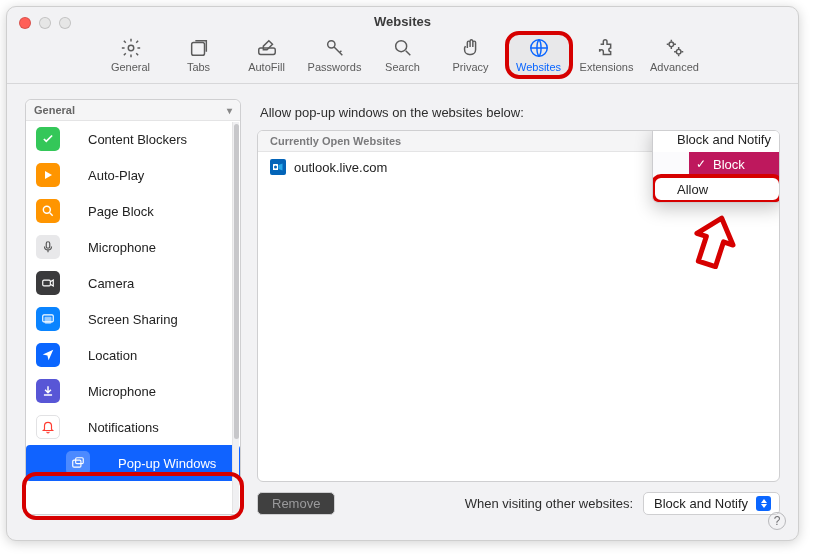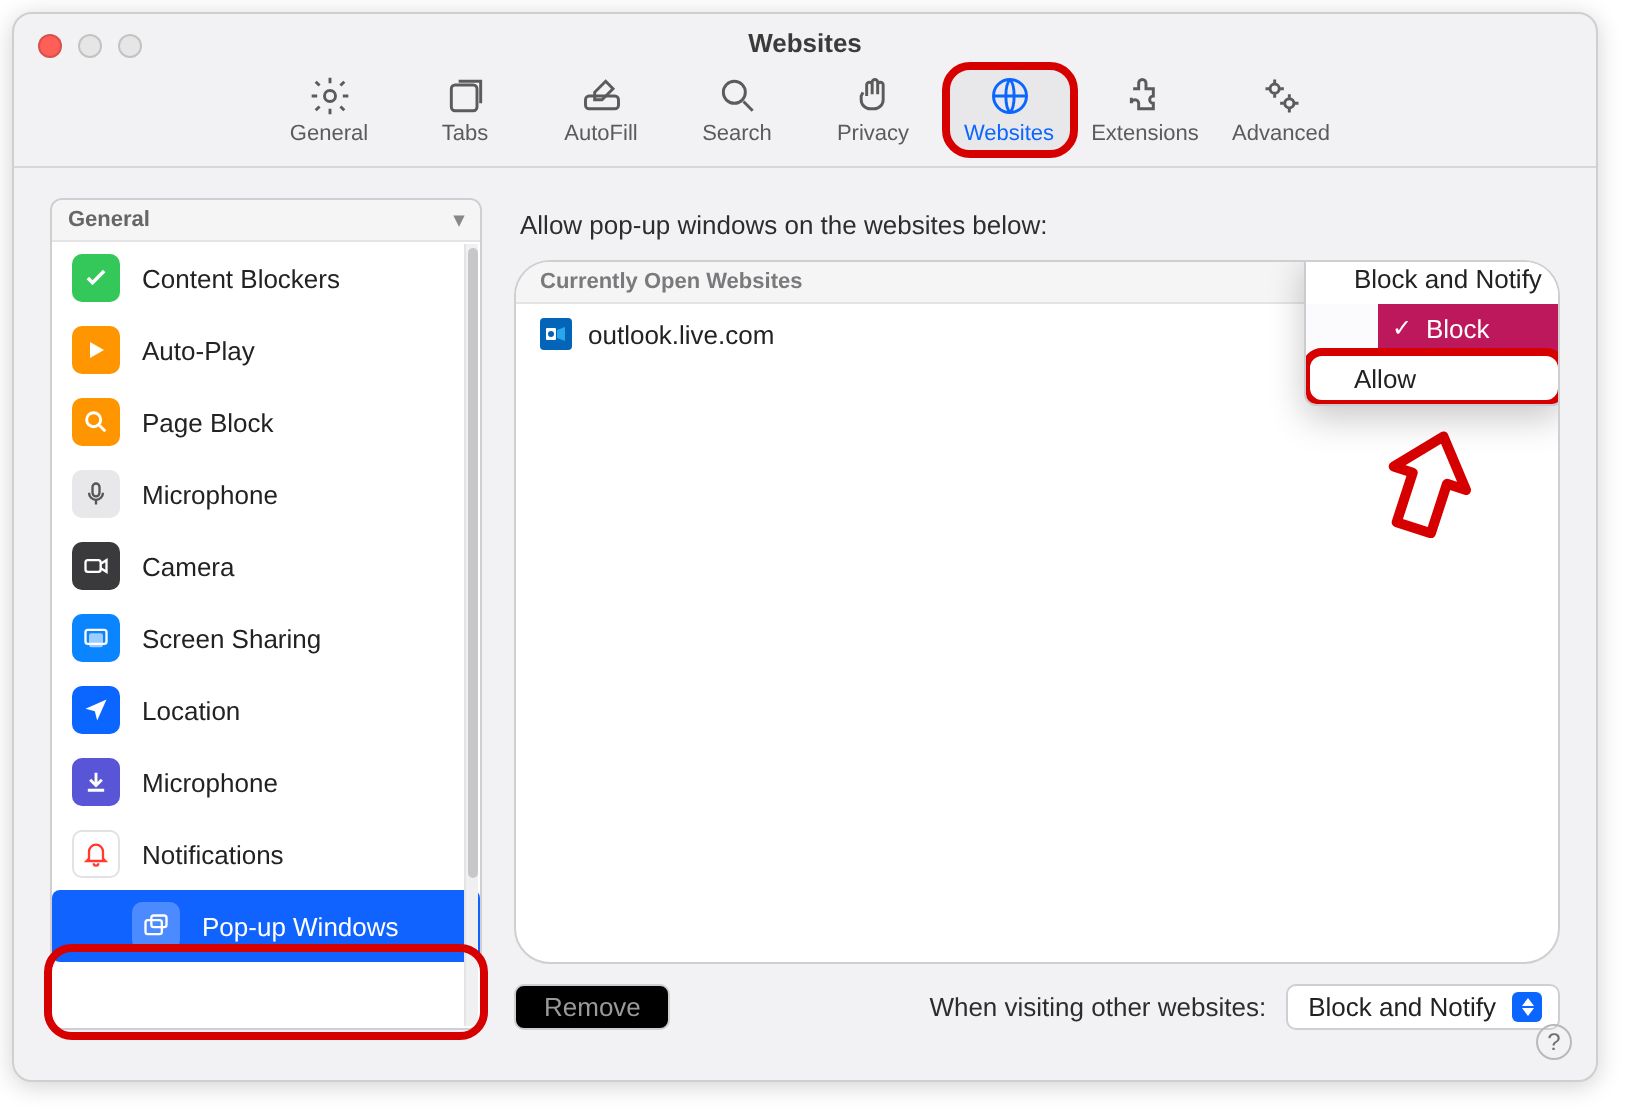--- a/index.html
+++ b/index.html
@@ -18,45 +18,45 @@
   .tbitem.active { background: #e8e8ea; }
   .tbitem.active .lbl { color: #0a66ff; }
   .tbitem.active svg { stroke: #0a66ff; }
   .tbitem.highlight { outline: 4px solid #d60000; border-radius: 10px; }
   
   .content { display: flex; padding: 15px 18px 14px 18px; gap: 16px; height: calc(100% - 88px); }
   
   .sidebar { width: 216px; border: 1px solid #cfcfd1; border-radius: 6px; background: #ffffff; display:flex; flex-direction:column; }
   .sb-header { display:flex; align-items:center; justify-content:space-between; padding: 4px 8px; font-size: 11px; font-weight: 600; color: #666; background: #f5f5f6; border-bottom: 1px solid #e4e4e5; border-top-left-radius:6px; border-top-right-radius:6px;}
   .sb-items { position: relative; flex:1; }
-  .sb-item { display:flex; align-items:center; gap:11px; padding: 6px 10px; font-size: 13px; color:#222; }
+  .sb-item { display:flex; align-items:center; gap:28px; padding: 6px 10px; font-size: 13px; color:#222; }
   .sb-item.selected { background: #1063ff; color: #fff; border-radius: 4px; margin: 0 0px; padding-left: 40px; }
   .sb-icon { width: 24px; height: 24px; border-radius: 5px; display:flex; align-items:center; justify-content:center; flex-shrink:0; color:#fff;}
   .sb-item.selected .sb-icon { }
   .scrolltrack { position:absolute; right:1px; top:1px; bottom:1px; width:7px; background:#f0f0f2; border-left:1px solid #e4e4e5; }
   .scrollthumb { position:absolute; top:2px; width:5px; left:1px; height:315px; background:#c7c7ca; border-radius:3px; }
   .sb-hl { position:absolute; left:-4px; right:-4px; bottom:-6px; height:48px; border:4px solid #d60000; border-radius:14px; pointer-events:none; }
   
   .main { flex:1; display:flex; flex-direction:column; }
   .intro { font-size: 13px; color:#2d2d2d; padding: 6px 4px 10px 3px; }
-  .listbox { flex:1; border:1px solid #cfcfd1; border-radius:18px; background:#fff; position:relative; overflow:hidden;}
+  .listbox { flex:1; border:1px solid #cfcfd1; border-radius:6px; background:#fff; position:relative; overflow:hidden;}
   .lb-head { background:#f5f5f6; border-bottom:1px solid #e4e4e5; padding: 4px 12px; font-size: 11px; color:#7a7a7c; font-weight:600;}
   .lb-row { display:flex; align-items:center; gap:8px; padding: 7px 12px; font-size: 13px; color:#222;}
   .favicon { width:16px; height:16px; background:#0364b8; border-radius:2px; position:relative; display:inline-flex; align-items:center; justify-content:center;}
   
   .dropdown { position:absolute; top:-5px; right:-3px; width:130px; background:#fbfbfd; border:1px solid #cccccf; border-radius:6px; box-shadow:0 6px 18px rgba(0,0,0,0.22); overflow:hidden; z-index:10;}
   .dd-item { padding: 5px 10px 5px 24px; font-size:13px; color:#222; position:relative; background:#fff;}
   .dd-item.sel { background:#be185d; color:#fff;margin-left:36px; }
   .dd-item.sel::before { content:"✓"; position:absolute; left:7px; font-size:12px; }
   .dd-hl { position:absolute; left:-2px; right:-2px; bottom:-2px; height:30px; border:4px solid #d60000; border-radius:10px; pointer-events:none; z-index:11;}
   
   .arrow { position:absolute; top:84px; right:42px; z-index:6; }
   
   .footer { display:flex; align-items:center; gap:10px; padding-top:10px; }
-  .btn { background:#000000; border:1px solid #cfcfd1; border-radius:5px; padding:3px 14px; font-size:13px; color:#9a9a9c; }
+  .btn { background:#404040; border:1px solid #cfcfd1; border-radius:5px; padding:3px 14px; font-size:13px; color:#9a9a9c; }
   .spacer { flex:1; }
   .footlabel { font-size:13px; color:#2d2d2d;margin-left:21px; }
   .select { background:#fff; border:1px solid #cfcfd1; border-radius:5px; padding:3px 8px 3px 10px; font-size:13px; color:#222; display:flex; align-items:center; gap:8px; }
   .sel-chev { width:15px; height:15px; background:#0a66ff; border-radius:3px; display:flex; flex-direction:column; align-items:center; justify-content:center; gap:0px; }
   .sel-chev::before { content:""; border-left:3px solid transparent; border-right:3px solid transparent; border-bottom:4px solid #fff; }
   .sel-chev::after { content:""; border-left:3px solid transparent; border-right:3px solid transparent; border-top:4px solid #fff; margin-top:1px;}
   
   .help { position:absolute; right:12px; bottom:10px; width:18px; height:18px; border:1px solid #b9b9bc; border-radius:50%; font-size:12px; color:#6e6e71; display:flex; align-items:center; justify-content:center;}
   
   .chev { font-size:10px; color:#888; }
@@ -86,20 +86,27 @@
           <path d="M8 4h12a0 0 0 0 1 0 0v12"></path>
         </svg>
       <span class="lbl">Tabs</span>
     </div>
     <div class="tbitem">
       <svg viewBox="0 0 24 24" fill="none" stroke="#5b5b5b" stroke-width="1.6">
           <rect x="3" y="12" width="18" height="7" rx="2"></rect>
           <path d="M14 4l4 4-6 6-4 0 0-4z"></path>
         </svg>
       <span class="lbl">AutoFill</span>
+    </div>
+    <div class="tbitem">
+      <svg viewBox="0 0 24 24" fill="none" stroke="#5b5b5b" stroke-width="1.6">
+          <circle cx="8" cy="8" r="4"></circle>
+          <path d="M11 11l9 9M17 17l2-2"></path>
+        </svg>
+      <span class="lbl">Passwords</span>
     </div>
     <div class="tbitem">
       <svg viewBox="0 0 24 24" fill="none" stroke="#5b5b5b" stroke-width="1.6">
           <circle cx="10" cy="10" r="6"></circle>
           <path d="M15 15l5 5"></path>
         </svg>
       <span class="lbl">Search</span>
     </div>
     <div class="tbitem">
       <svg viewBox="0 0 24 24" fill="none" stroke="#5b5b5b" stroke-width="1.6">

